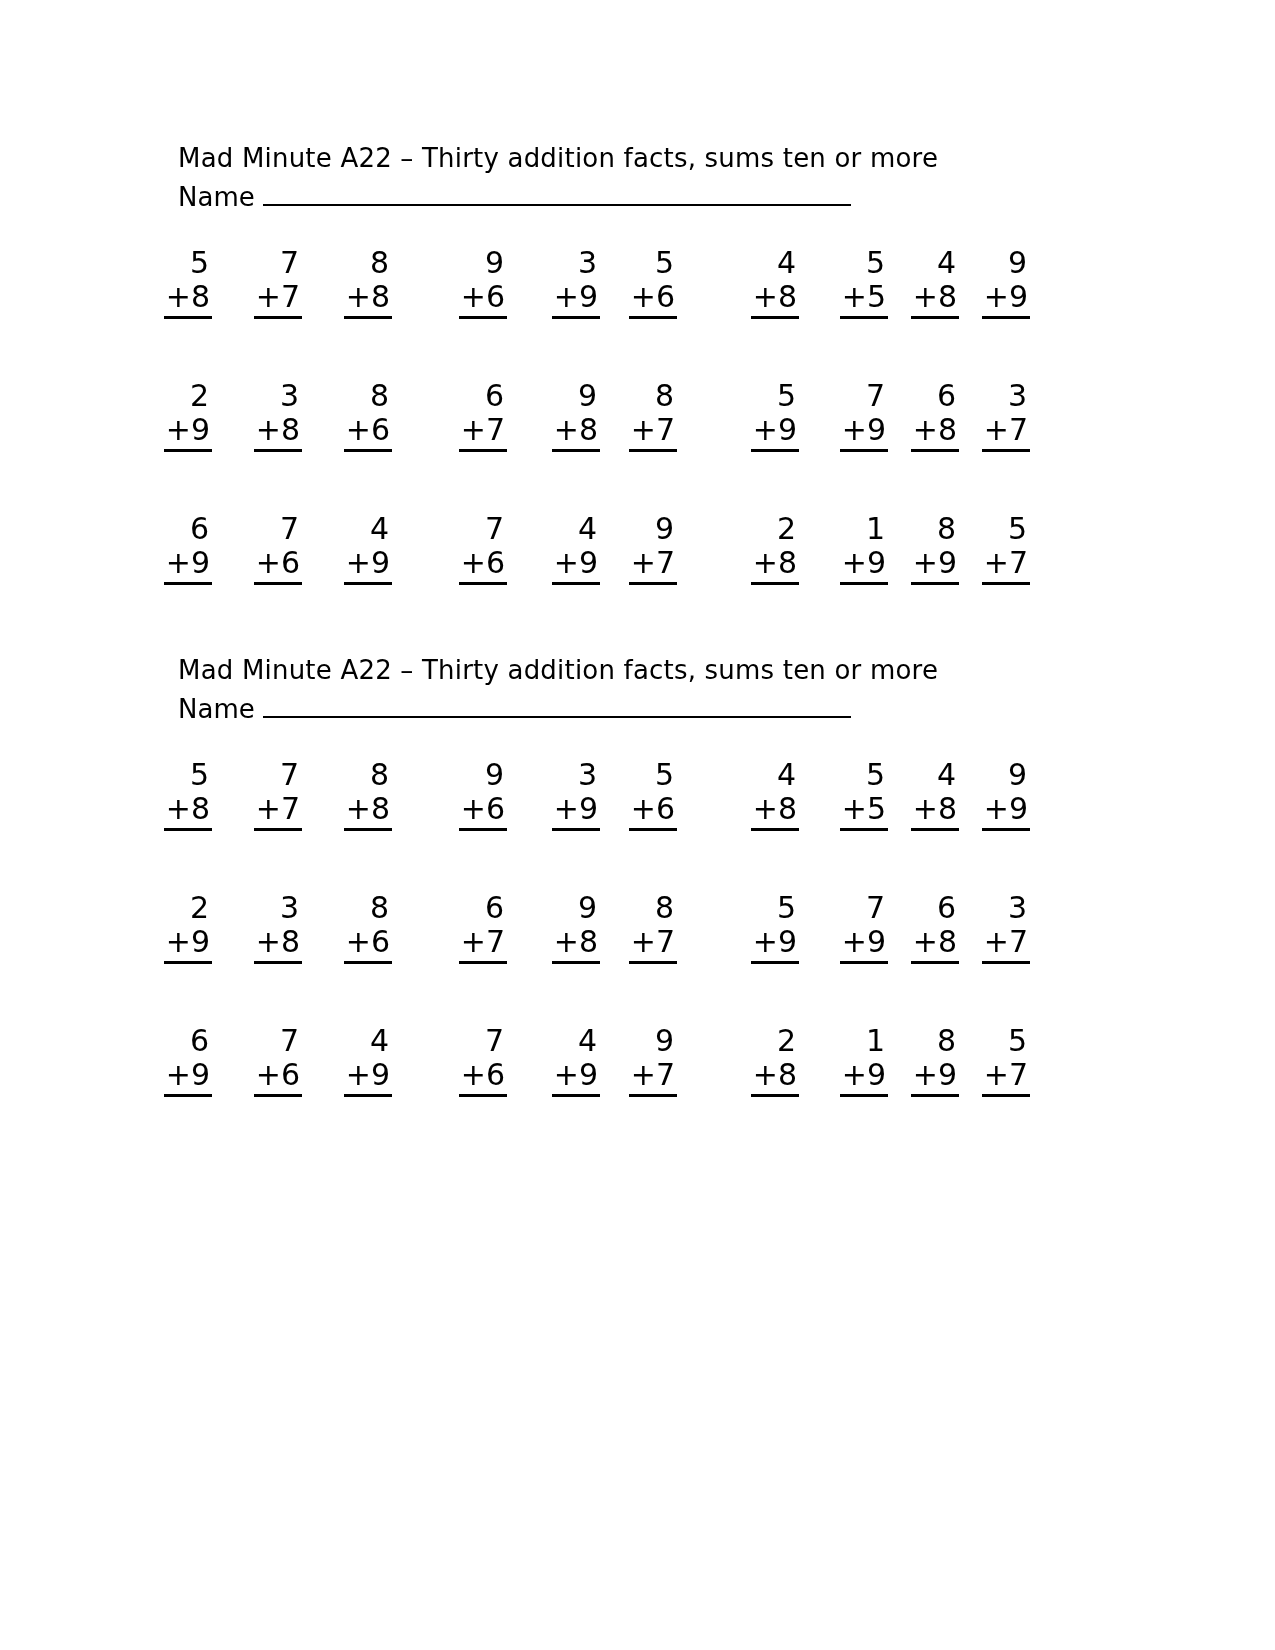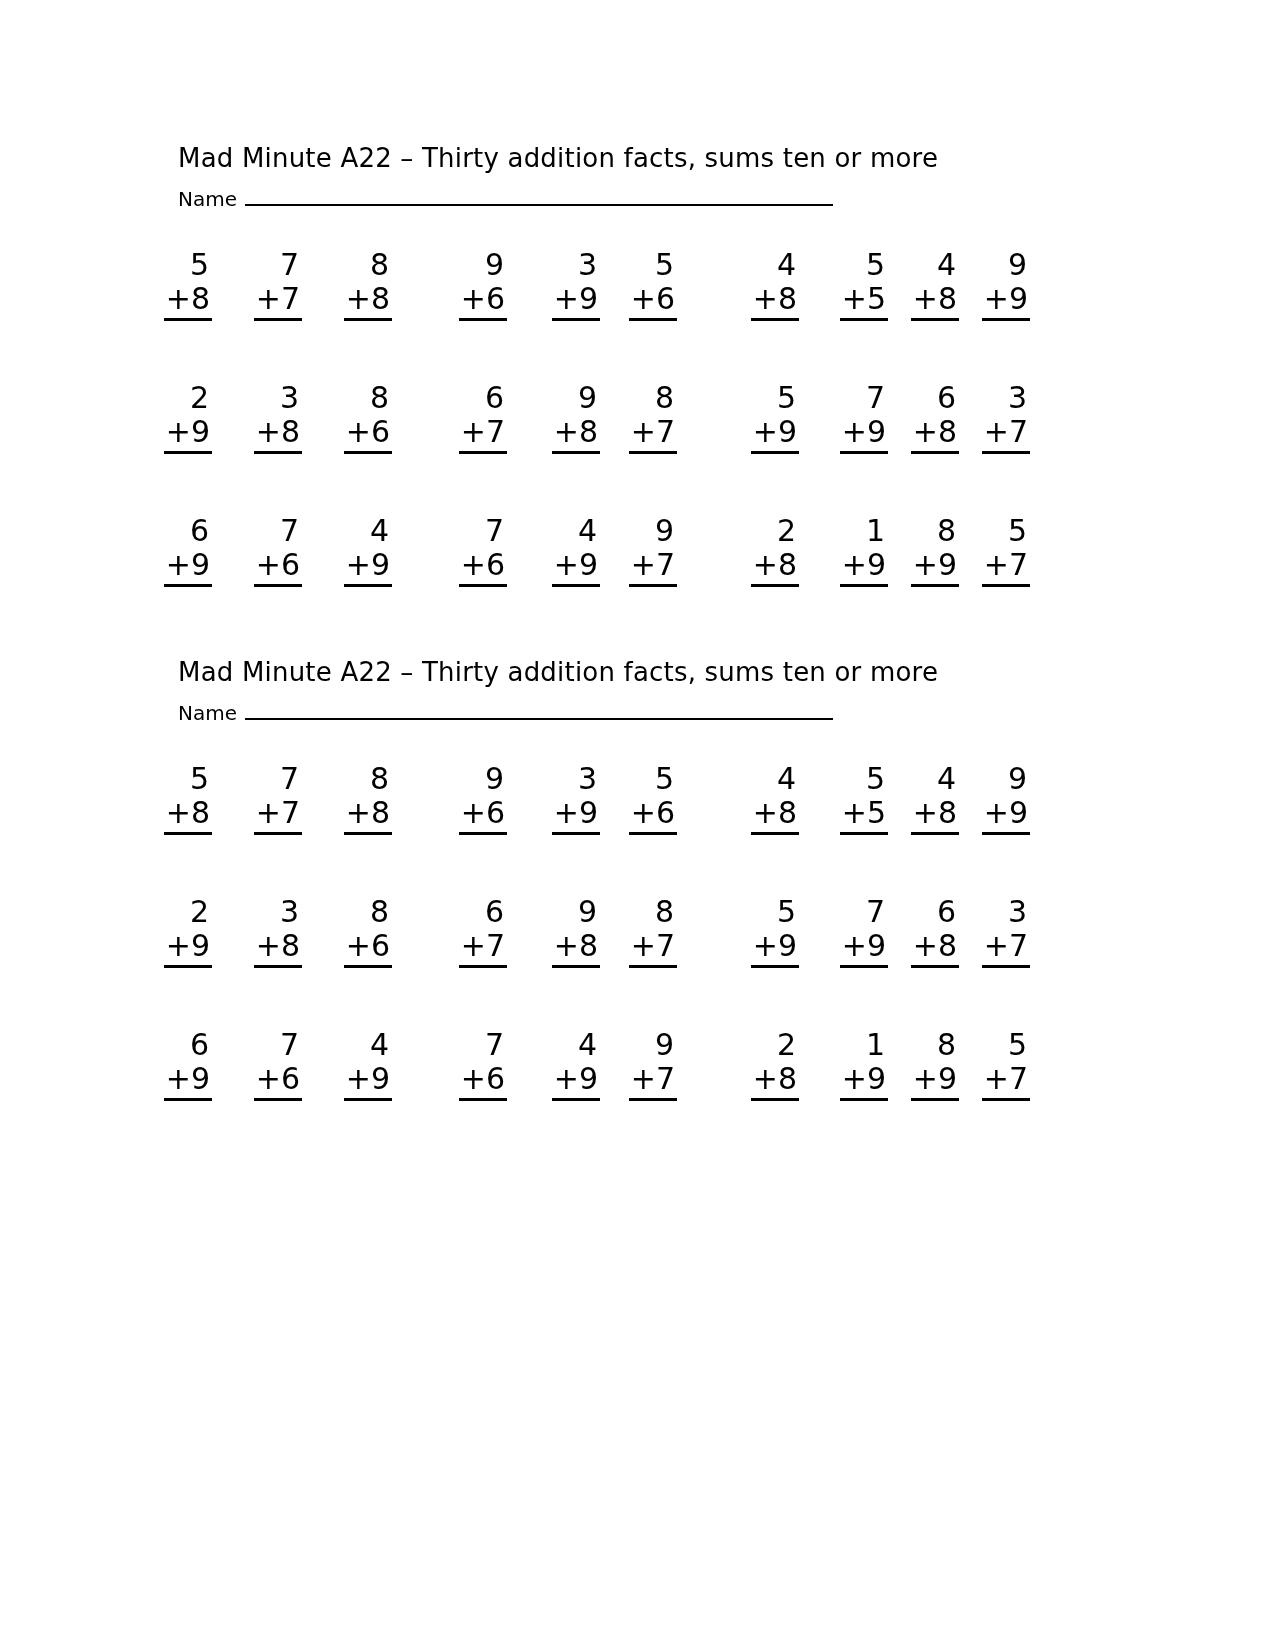--- a/index.html
+++ b/index.html
@@ -23,21 +23,21 @@
   .title {
     margin-left: 178px;
     font-size: 26px;
     line-height: 32px;
     letter-spacing: 0.2px;
     white-space: nowrap;
   }
   .name-line {
     margin-left: 178px;
     margin-top: 6px;
-    font-size: 20px;
+    font-size: 26px;
     line-height: 34px;
     white-space: nowrap;
   }
   .name-blank {
     display: inline-block;
     width: 588px;
     height: 26px;
     border-bottom: 2px solid #000;
     vertical-align: baseline;
     margin-left: 8px;

